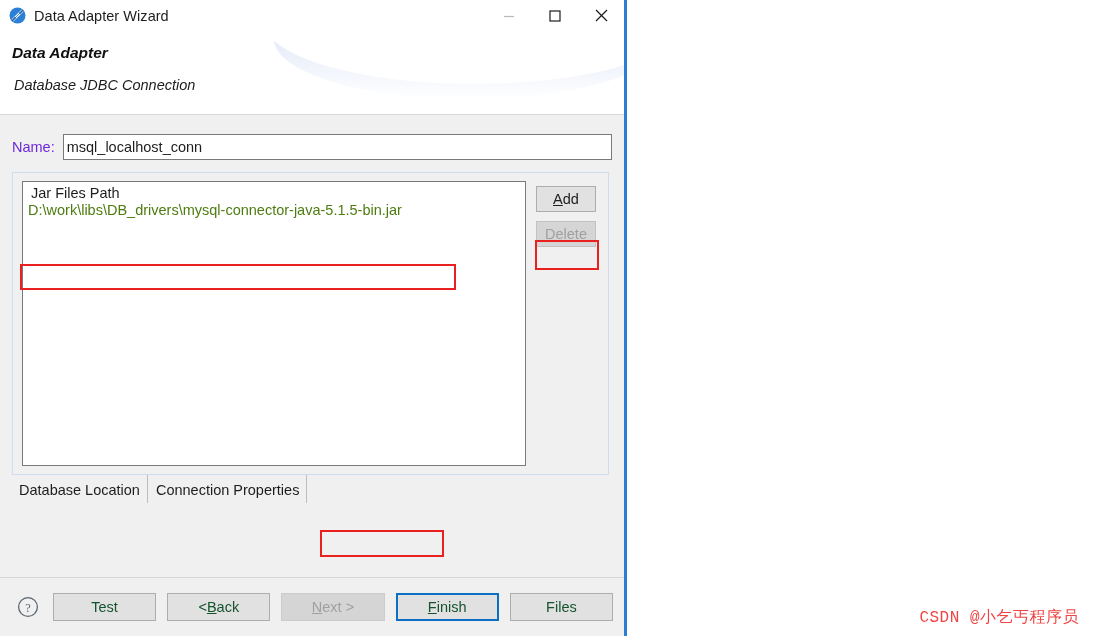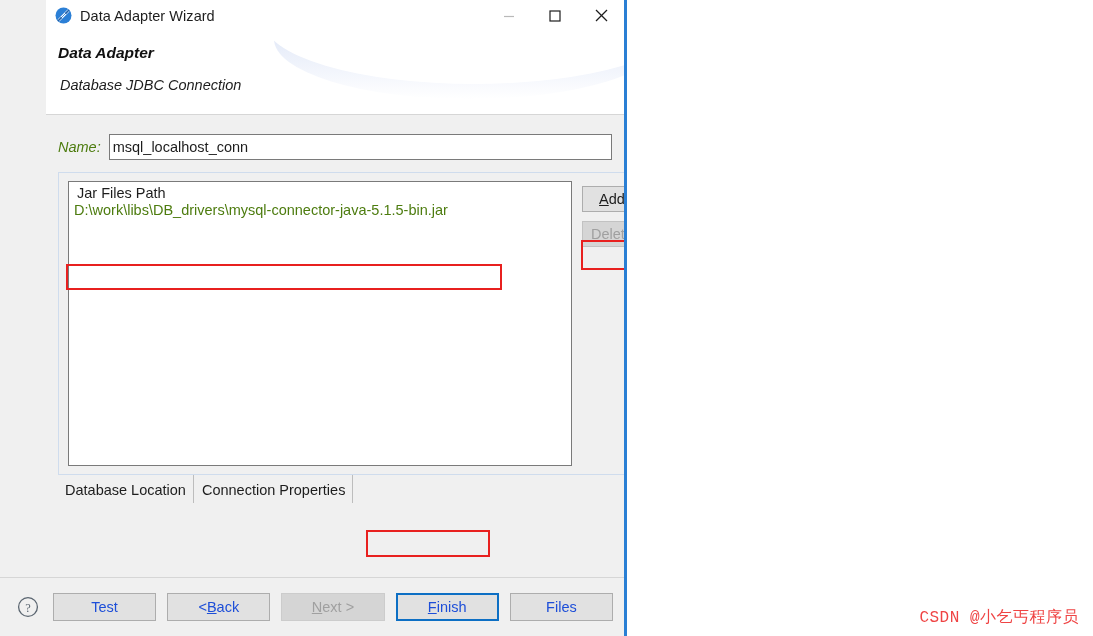--- a/index.html
+++ b/index.html
@@ -23,21 +23,20 @@
   .window {
     position: absolute;
     left: 0;
     top: 0;
     width: 627px;
     height: 636px;
     background: #f0f0f0;
     border-right: 3px solid #2a7fd4;
     box-sizing: border-box;
     overflow: hidden;
-    padding-left: 46px;
   }
 
   
   .titlebar {
     position: relative;
     height: 31px;
     background: #ffffff;
     display: flex;
     align-items: center;
     z-index: 5;
@@ -130,24 +129,23 @@
     position: absolute;
     left: 12px;
     top: 19px;
     right: 12px;
     height: 26px;
     display: flex;
     align-items: center;
   }
   .name-label {
     font-size: 14.5px;
-    color: #4d7c0f;
+    color: #6d28d9;
     margin-right: 8px;
     white-space: nowrap;
-    font-style: italic;
   }
   .name-input {
     flex: 1 1 auto;
     height: 26px;
     background: #ffffff;
     border: 1px solid #7a7a7a;
     box-sizing: border-box;
     font-family: "Liberation Sans", sans-serif;
     font-size: 14.5px;
     color: #1d1d1d;
@@ -287,21 +285,21 @@
     height: 22px;
     flex: 0 0 auto;
   }
   .fbtn {
     height: 28px;
     background: #e1e1e1;
     border: 1px solid #adadad;
     box-sizing: border-box;
     font-family: "Liberation Sans", sans-serif;
     font-size: 14.5px;
-    color: #1d4ed8;
+    color: #14532d;
     display: flex;
     align-items: center;
     justify-content: center;
     margin-right: 11px;
     cursor: default;
     padding: 0;
   }
   .fbtn.w110 { width: 108px; }
   .fbtn.disabled { color: #a0a0a0; background: #d5d5d5; border-color: #cccccc; }
   .fbtn.default {

